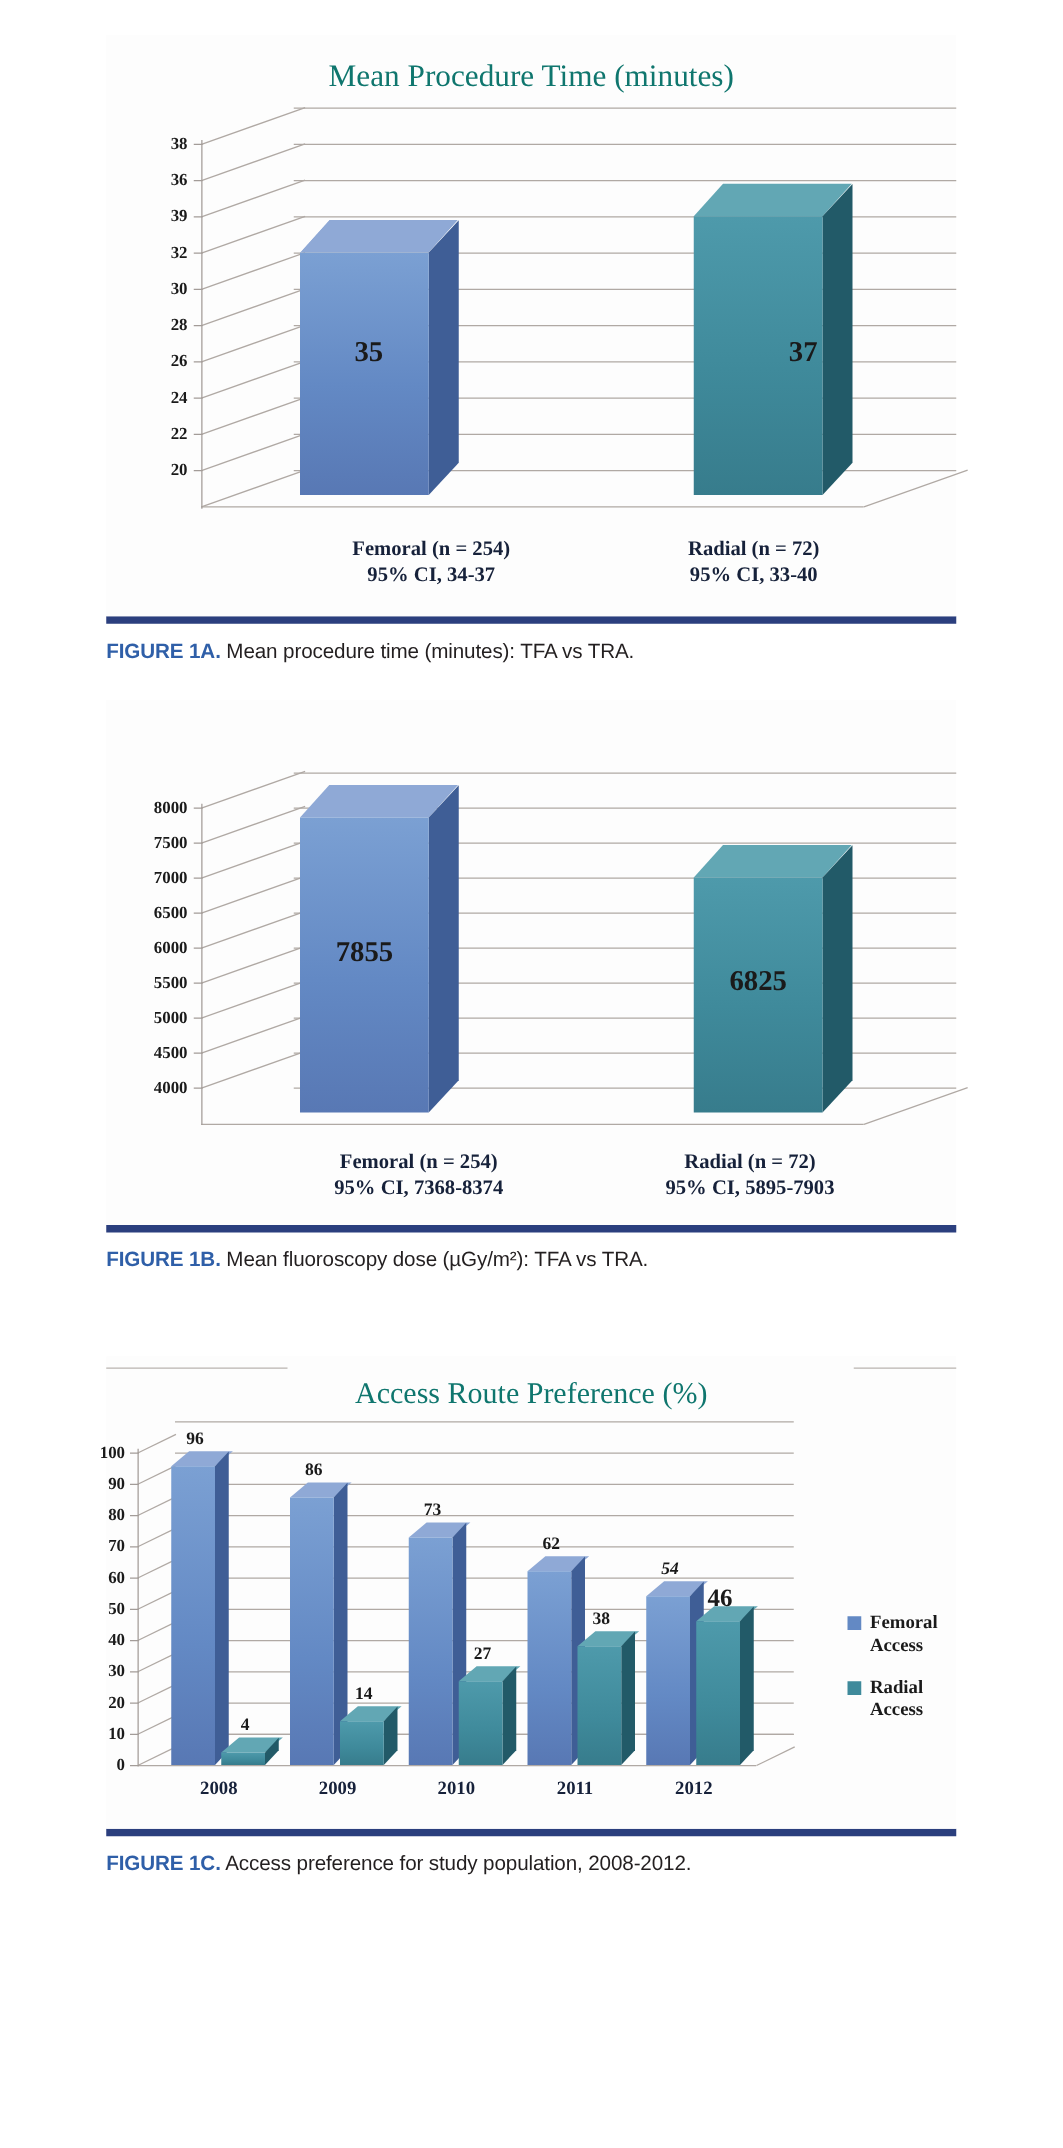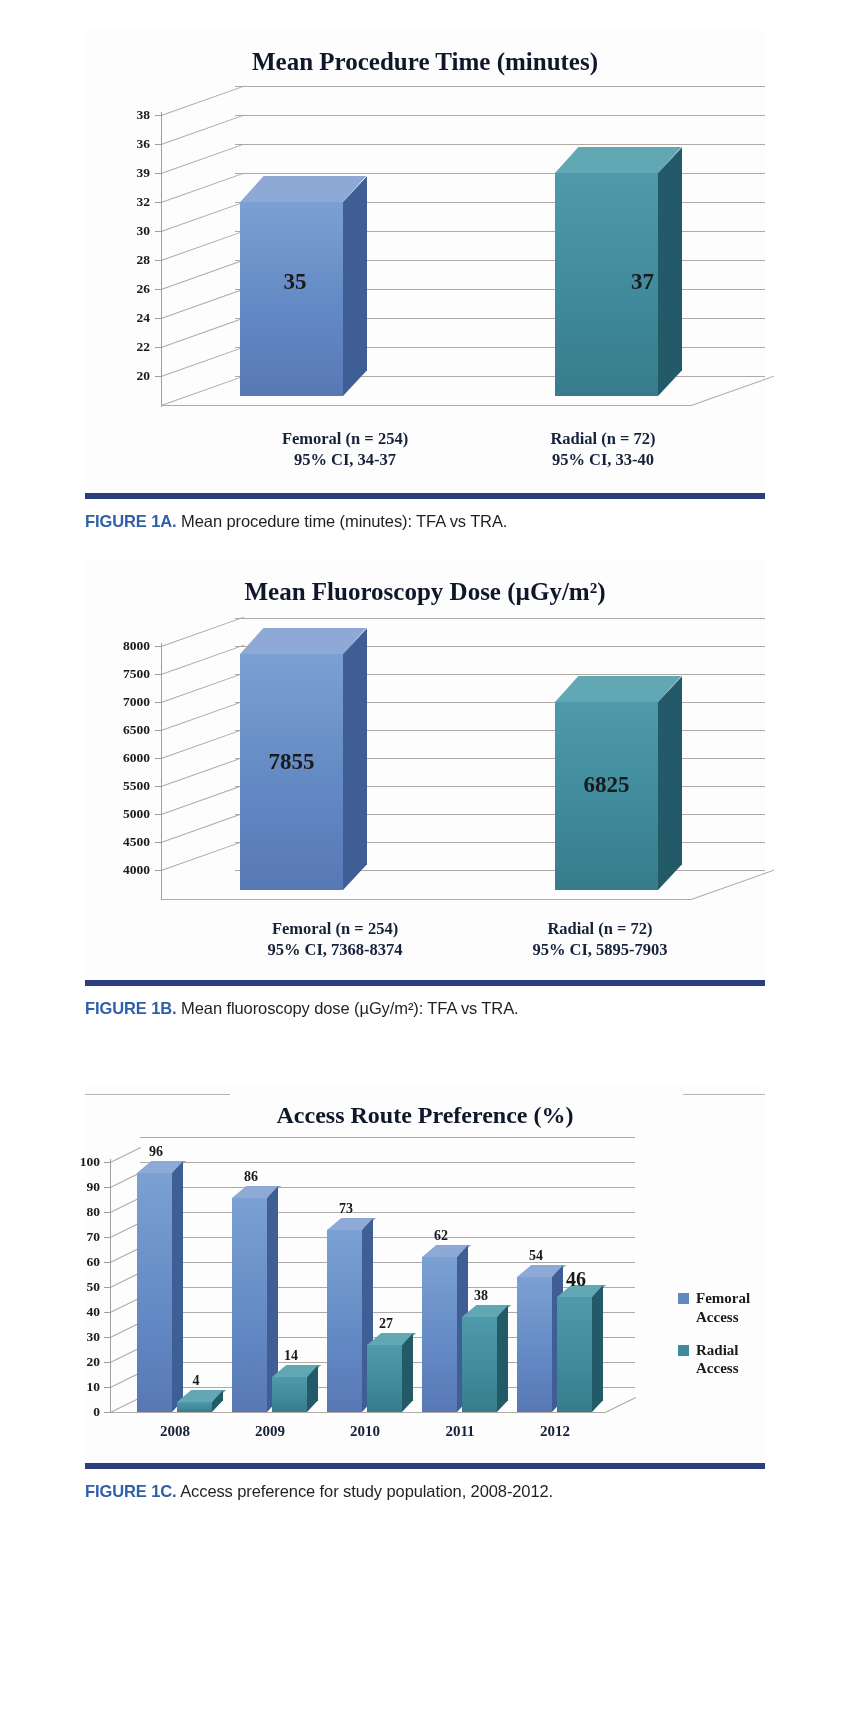--- a/index.html
+++ b/index.html
@@ -18,21 +18,21 @@
   .caption{
     font-family:"Liberation Sans",sans-serif;
     font-size:16.5px;color:#231f20;letter-spacing:-0.1px;
     padding-top:13px;white-space:nowrap;
   }
   .caption .lead{color:#2f5fa8;font-weight:700;}
 
   
   .ch-title{
     font-family:"Liberation Serif",serif;
-    font-weight:700;color:#0f172a;
+    font-weight:400;color:#0f766e;
     text-align:center;white-space:nowrap;
   }
   .ytick{
     position:absolute;font-family:"Liberation Serif",serif;
     font-weight:700;font-size:13.5px;color:#1a1a1a;
     text-align:right;white-space:nowrap;
   }
   .xlab{
     position:absolute;font-family:"Liberation Serif",serif;
     font-weight:700;font-size:16.5px;color:#16213a;
@@ -166,21 +166,20 @@
 
     <div class="divider"></div>
     <div class="caption">
       <span class="lead">FIGURE 1A.</span><span> Mean procedure time (minutes): TFA vs TRA.</span>
     </div>
   </div>
 
   <div class="figure-block" style="top:560px;">
     <div class="chart-card" style="height:420px;">
 
-      <div class="ch-title" style="position:absolute;left:0;top:18px;width:680px;font-size:25px;">Mean Fluoroscopy Dose  (µGy/m²)</div>
 
       <div style="position:absolute;left:0;top:58px;width:680px;height:300px;">
 
         <div class="gline" style="left:150px;top:0px;width:530px;"></div>
         <div class="gline" style="left:150px;top:28px;width:530px;"></div>
         <div class="gline" style="left:150px;top:56px;width:530px;"></div>
         <div class="gline" style="left:150px;top:84px;width:530px;"></div>
         <div class="gline" style="left:150px;top:112px;width:530px;"></div>
         <div class="gline" style="left:150px;top:140px;width:530px;"></div>
         <div class="gline" style="left:150px;top:168px;width:530px;"></div>
@@ -374,21 +373,21 @@
           <div style="position:absolute;left:35px;top:0;width:11px;height:95px;background:#225a68;transform:skewY(-47deg);transform-origin:top left;"></div>
           <div class="front" style="background:linear-gradient(180deg,#4e9aab 0%,#3f8a9b 60%,#377c8c 100%);"></div>
         </div>
         <div class="vallabel" style="left:371px;top:151px;width:50px;font-size:14px;">38</div>
 
         <div class="bar" style="left:432px;top:140px;width:35px;height:135px;">
           <div style="position:absolute;left:0;top:-12px;width:35px;height:12px;background:#8fa9d6;transform:skewX(-50deg);transform-origin:bottom left;"></div>
           <div style="position:absolute;left:35px;top:0;width:11px;height:135px;background:#3f5e96;transform:skewY(-47deg);transform-origin:top left;"></div>
           <div class="front" style="background:linear-gradient(180deg,#7ba0d3 0%,#6389c4 60%,#5878b4 100%);"></div>
         </div>
-        <div class="vallabel" style="left:426px;top:111px;width:50px;font-size:14px;">54</div>
+        <div class="vallabel" style="left:426px;top:111px;width:50px;font-size:14px;font-style:italic;">54</div>
 
         <div class="bar" style="left:472px;top:160px;width:35px;height:115px;">
           <div style="position:absolute;left:0;top:-12px;width:35px;height:12px;background:#62a7b4;transform:skewX(-50deg);transform-origin:bottom left;"></div>
           <div style="position:absolute;left:35px;top:0;width:11px;height:115px;background:#225a68;transform:skewY(-47deg);transform-origin:top left;"></div>
           <div class="front" style="background:linear-gradient(180deg,#4e9aab 0%,#3f8a9b 60%,#377c8c 100%);"></div>
         </div>
         <div class="vallabel" style="left:466px;top:131px;width:50px;font-size:20px;">46</div>
 
         <div class="legend" style="left:593px;top:152px;width:95px;">
           <div class="legend-row">

